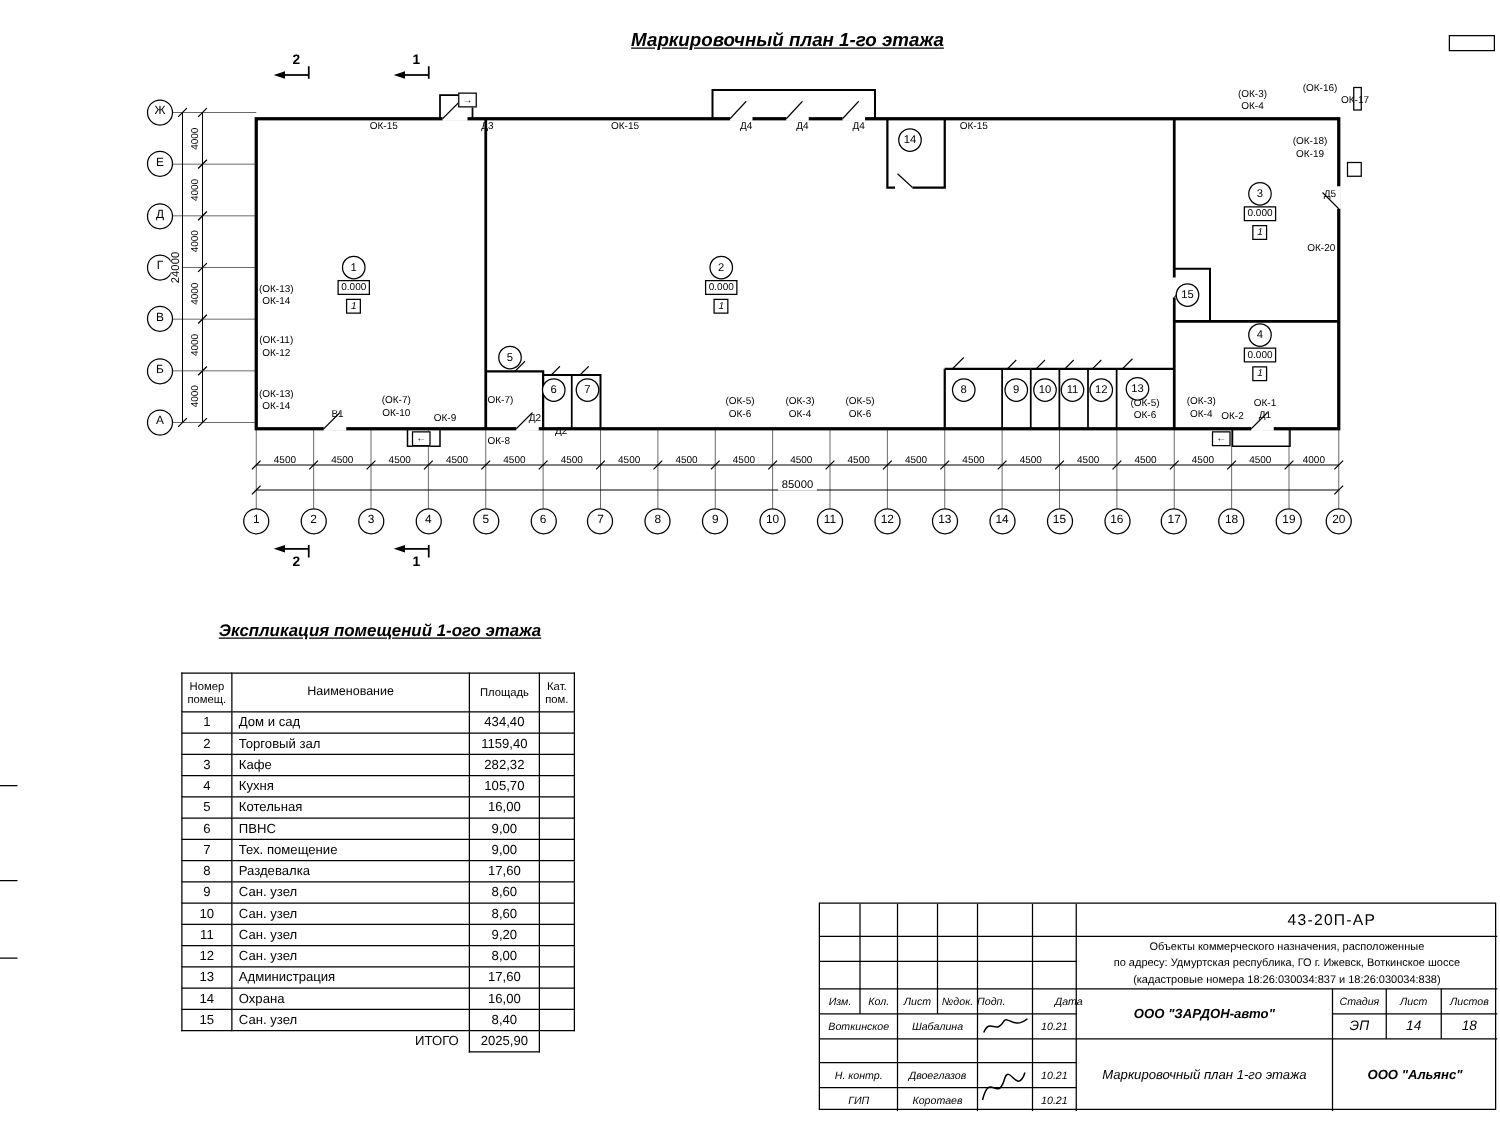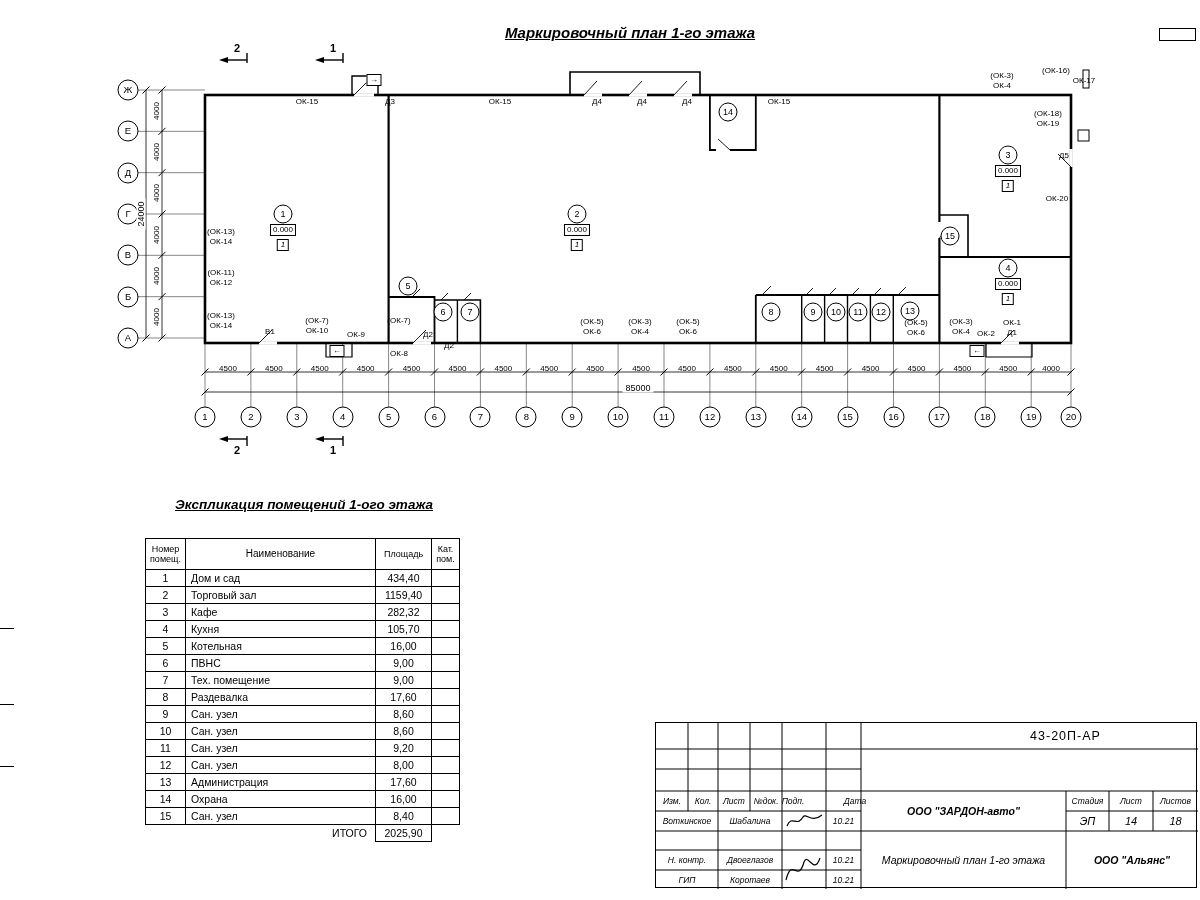--- a/index.html
+++ b/index.html
@@ -473,20 +473,25 @@
         <line x1="0" y1="88" x2="205" y2="88"></line>
         <line x1="410" y1="88" x2="542" y2="88"></line>
         <line x1="0" y1="108" x2="542" y2="108"></line>
         <line x1="0" y1="127" x2="205" y2="127"></line>
         <line x1="0" y1="147" x2="205" y2="147"></line>
       </g>
     </svg>
 
     <div class="tbc tb-doc" style="left:205px;top:0;width:337px;height:26px">43-20П-АР</div>
 
+    <div class="tb-desc">
+      <div>Объекты коммерческого назначения, расположенные</div>
+      <div>по адресу: Удмуртская республика, ГО г. Ижевск, Воткинское шоссе</div>
+      <div>(кадастровые номера 18:26:030034:837 и 18:26:030034:838)</div>
+    </div>
 
     <div class="tbc tb-sm" style="left:0;top:68px;width:32px;height:20px">Изм.</div>
     <div class="tbc tb-sm" style="left:32px;top:68px;width:30px;height:20px">Кол.</div>
     <div class="tbc tb-sm" style="left:62px;top:68px;width:32px;height:20px">Лист</div>
     <div class="tbc tb-sm" style="left:94px;top:68px;width:32px;height:20px">№док.</div>
     <div class="tbc tb-sm" style="left:126px;top:68px;width:22px;height:20px">Подп.</div>
     <div class="tbc tb-sm" style="left:170px;top:68px;width:58px;height:20px">Дата</div>
 
     <div class="tbc tb-sm" style="left:0;top:88px;width:62px;height:20px">Воткинское</div>
     <div class="tbc tb-sm" style="left:62px;top:88px;width:64px;height:20px">Шабалина</div>

